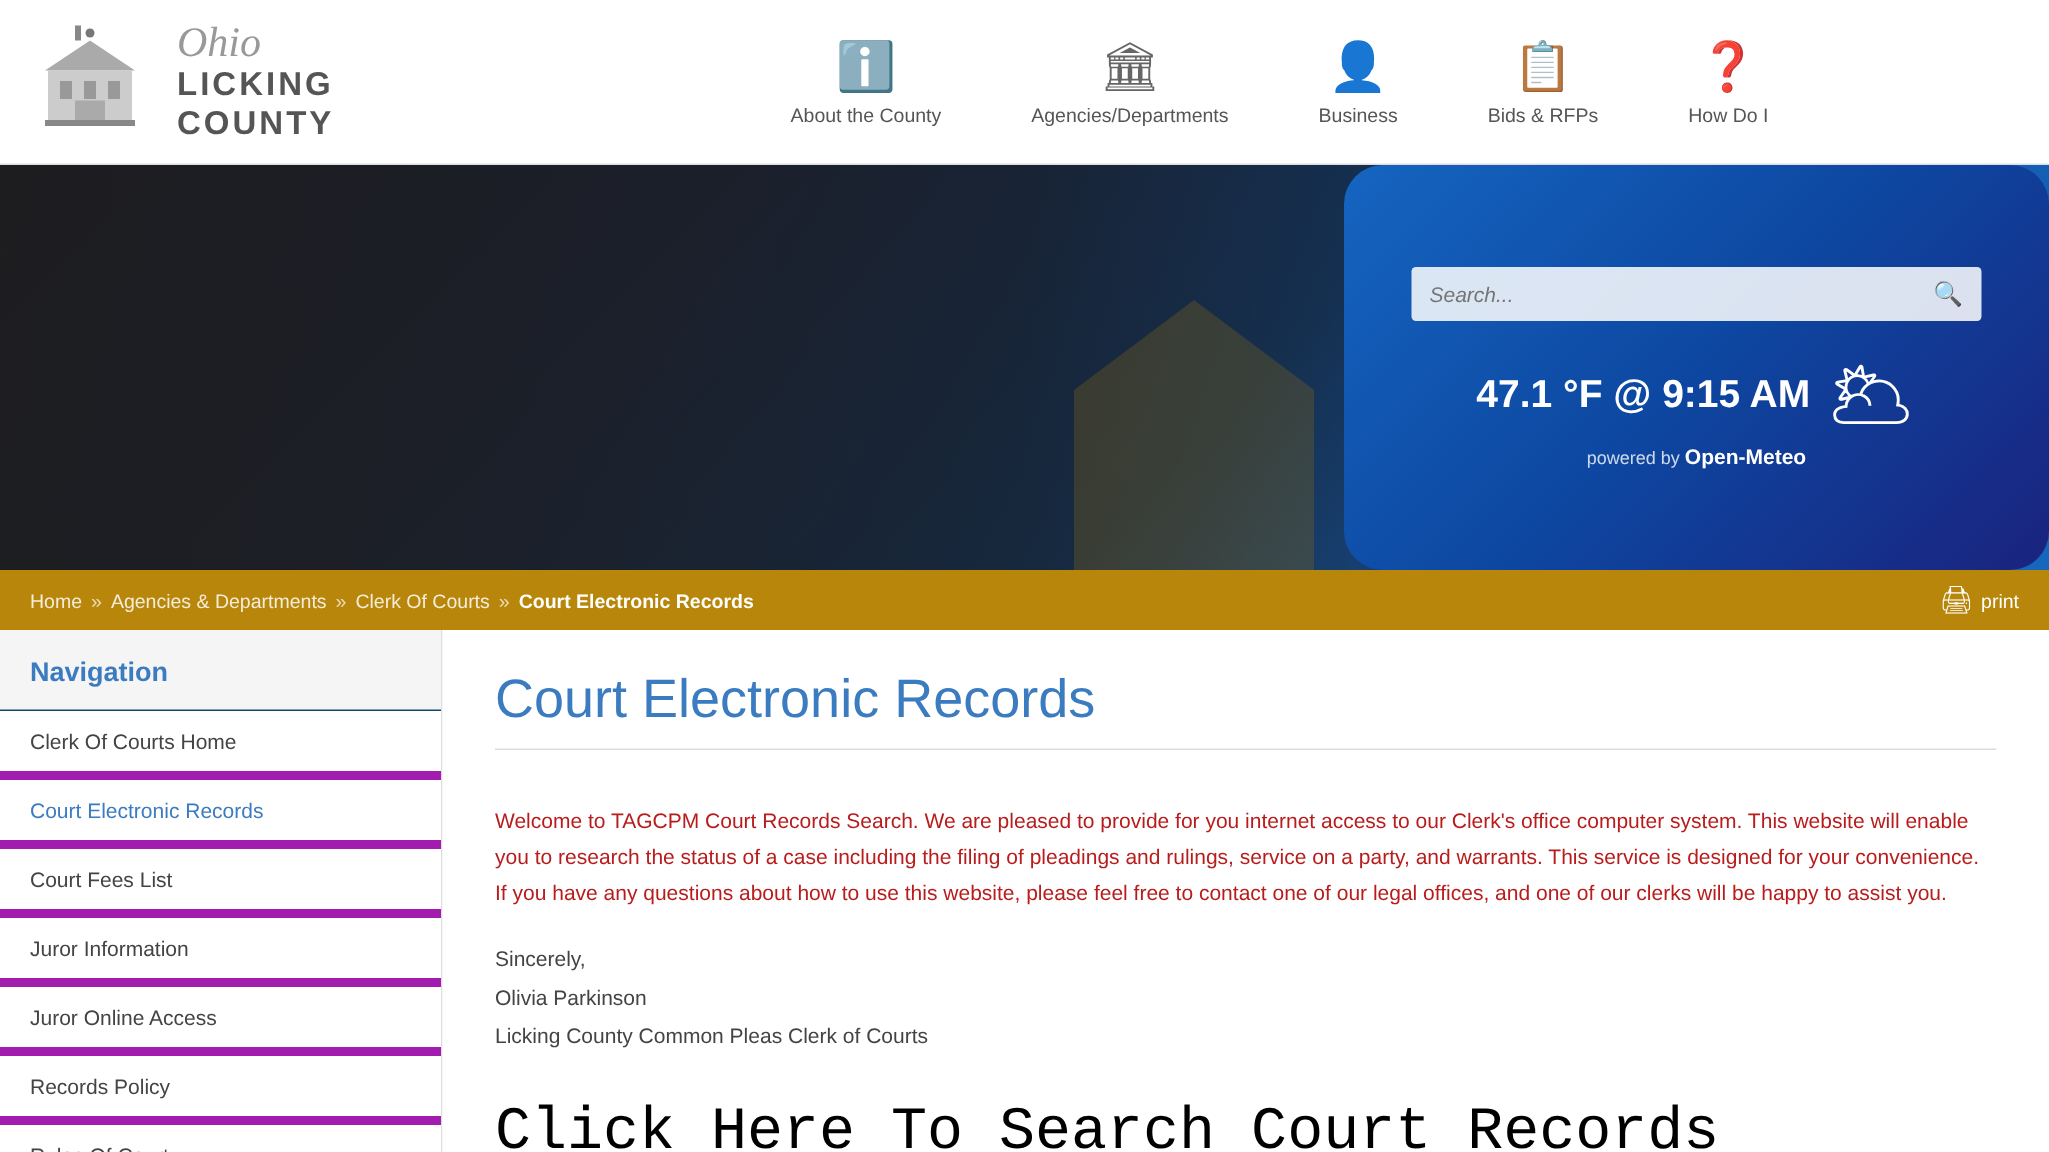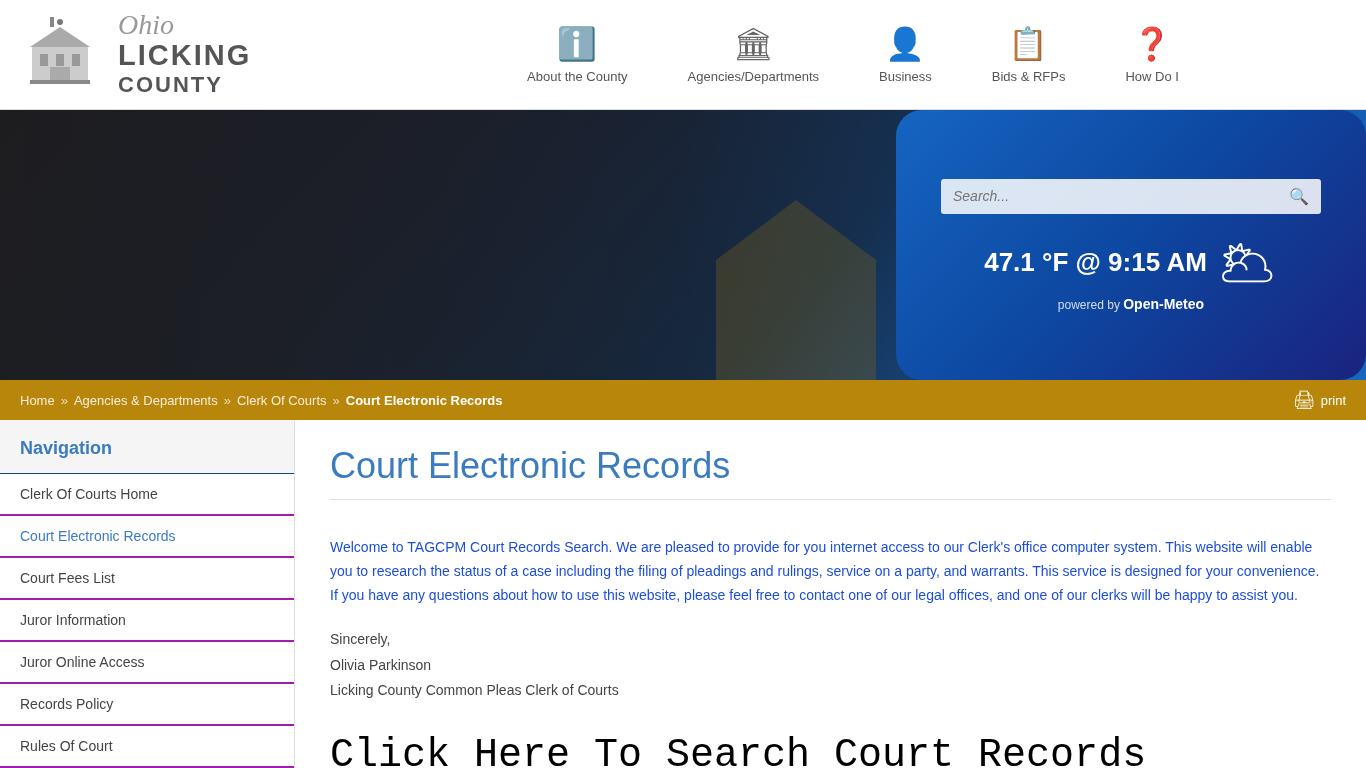--- a/index.html
+++ b/index.html
@@ -39,21 +39,21 @@
       line-height: 1;
     }
     .logo-county {
       font-size: 22px;
       font-weight: bold;
       color: #555;
       letter-spacing: 2px;
       text-transform: uppercase;
     }
     .logo-licking {
-      font-size: 29px;
+      font-size: 22px;
       font-weight: bold;
       color: #555;
       letter-spacing: 2px;
       text-transform: uppercase;
     }
 
     .nav-menu {
       display: flex;
       align-items: center;
       justify-content: center;
@@ -225,21 +225,21 @@
     .sidebar-nav-title {
       font-size: 18px;
       font-weight: bold;
       color: #3b7bbf;
       padding: 18px 20px 14px 20px;
       border-bottom: 1px solid #0c4a6e;
     }
     .sidebar-item {
       display: block;
       padding: 12px 20px;
-      border-bottom: 2px solid #a21caf;
+      border-bottom: 6px solid #a21caf;
       color: #444;
       font-size: 14px;
       cursor: pointer;
       text-decoration: none;
       background: #fff;
     }
     .sidebar-item.active { color: #3b7bbf; }
 
     
     .content-panel {
@@ -250,21 +250,21 @@
     .page-title {
       font-size: 36px;
       color: #3b7bbf;
       font-weight: normal;
       margin-bottom: 15px;
       padding-bottom: 12px;
       border-bottom: 1px solid #ddd;
     }
     .content-text {
       font-size: 14px;
-      color: #1d4ed8;
+      color: #b91c1c;
       line-height: 1.7;
       margin-bottom: 20px;
       margin-top: 36px;
     }
     .signature-block {
       font-size: 14px;
       color: #444;
       line-height: 1.8;
       margin-bottom: 30px;
     }

